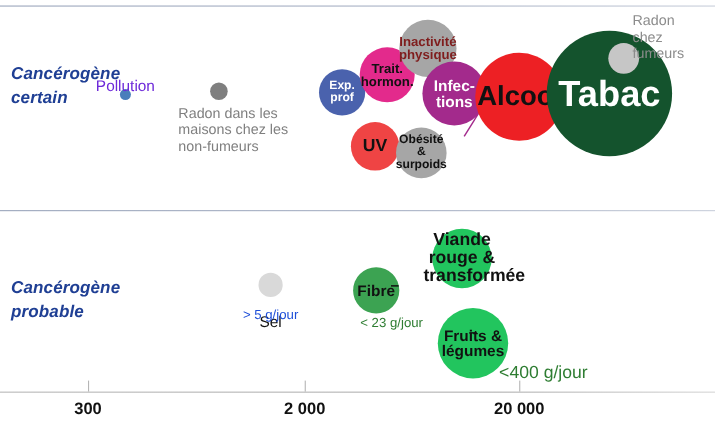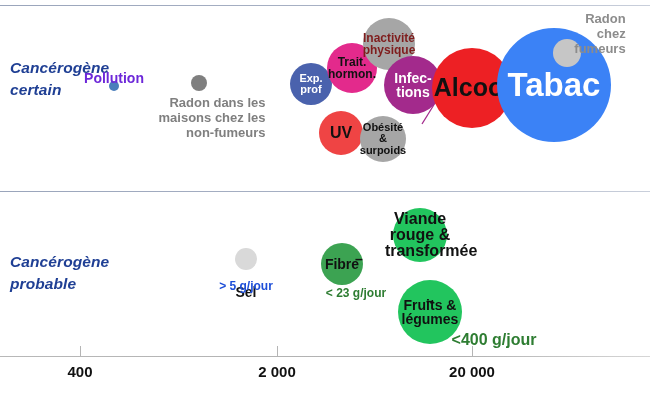--- a/index.html
+++ b/index.html
@@ -45,22 +45,22 @@
   }
   .bubble .btxt{
     display:block;
     width:130%;
     white-space:pre-line;
   }
 
   
   .flabel{
     position:absolute;
-    font-weight:bold;
-    text-align:right;
+    font-weight:normal;
+    text-align:left;
     white-space:pre-line;
     line-height:1.15;
   }
 
   
   .minus{
     position:absolute;
     font-weight:bold;
     color:#111;
     line-height:1;
@@ -129,21 +129,21 @@
       <div class="bubble" style="left: 319px; top: 111px; width: 44px; height: 44px; background: #ef4444; color: rgb(17, 17, 17); font-size: 16px;">
         <span class="btxt">UV</span>
       </div>
       <div class="bubble" style="left: 360px; top: 116px; width: 46px; height: 46px; background: rgb(166, 166, 166); color: rgb(17, 17, 17); font-size: 11px; justify-content: center;">
         <span class="btxt">Obésité &amp;
 surpoids</span>
       </div>
       <div class="bubble" style="left: 432px; top: 48px; width: 80px; height: 80px; background: rgb(237, 32, 36); color: rgb(17, 17, 17); font-size: 25px;">
         <span class="btxt">Alcool</span>
       </div>
-      <div class="bubble" style="left: 497px; top: 28px; width: 114px; height: 114px; background: #3b82f6; color: rgb(255, 255, 255); font-size: 33px; justify-content: flex-end;">
+      <div class="bubble" style="left: 497px; top: 28px; width: 114px; height: 114px; background: #14532d; color: rgb(255, 255, 255); font-size: 33px; justify-content: flex-end;">
         <span class="btxt">Tabac</span>
       </div>
       <div class="bubble" style="left: 553px; top: 39px; width: 28px; height: 28px; background: rgb(198, 198, 198); color: rgb(17, 17, 17); font-size: 1px;"></div>
       <div class="bubble" style="left: 235px; top: 248px; width: 22px; height: 22px; background: rgb(217, 217, 217); color: rgb(17, 17, 17); font-size: 1px;"></div>
       <div class="bubble" style="left: 321px; top: 243px; width: 42px; height: 42px; background: rgb(60, 163, 82); color: rgb(17, 17, 17); font-size: 14px;">
         <span class="btxt">Fibre</span>
       </div>
       <div class="bubble" style="left: 393px; top: 208px; width: 54px; height: 54px; background: #22c55e; color: rgb(17, 17, 17); font-size: 16px;">
         <span class="btxt">Viande
 rouge &amp;
@@ -166,20 +166,20 @@
       <div class="flabel" style="left: 356px; top: 287px; transform: translateX(-50%); color: rgb(46, 125, 50); font-size: 12px;">&lt; 23 g/jour</div>
       <div class="flabel" style="left: 494px; top: 331px; transform: translateX(-50%); color: rgb(46, 125, 50); font-size: 16px;">&lt;400 g/jour</div>
       <div class="minus" style="left: 359px; top: 252px; transform: translateX(-50%); font-size: 14px;">–</div>
       <div class="minus" style="left: 430px; top: 294px; transform: translateX(-50%); font-size: 14px;">–</div>
     </div>
 
 
   <div id="layer-axis">
       <div class="axis-line" style="left: 0px; top: 356px; width: 650px;"></div>
       <div class="tick" style="left: 80px; top: 346px; height: 10px;"></div>
-      <div class="tick-label" style="left: 80px; top: 363px;">400</div>
+      <div class="tick-label" style="left: 80px; top: 363px;">300</div>
       <div class="tick" style="left: 277px; top: 346px; height: 10px;"></div>
       <div class="tick-label" style="left: 277px; top: 363px;">2 000</div>
       <div class="tick" style="left: 472px; top: 346px; height: 10px;"></div>
       <div class="tick-label" style="left: 472px; top: 363px;">20 000</div>
     </div>
 
 </div>
 
 </body></html>

